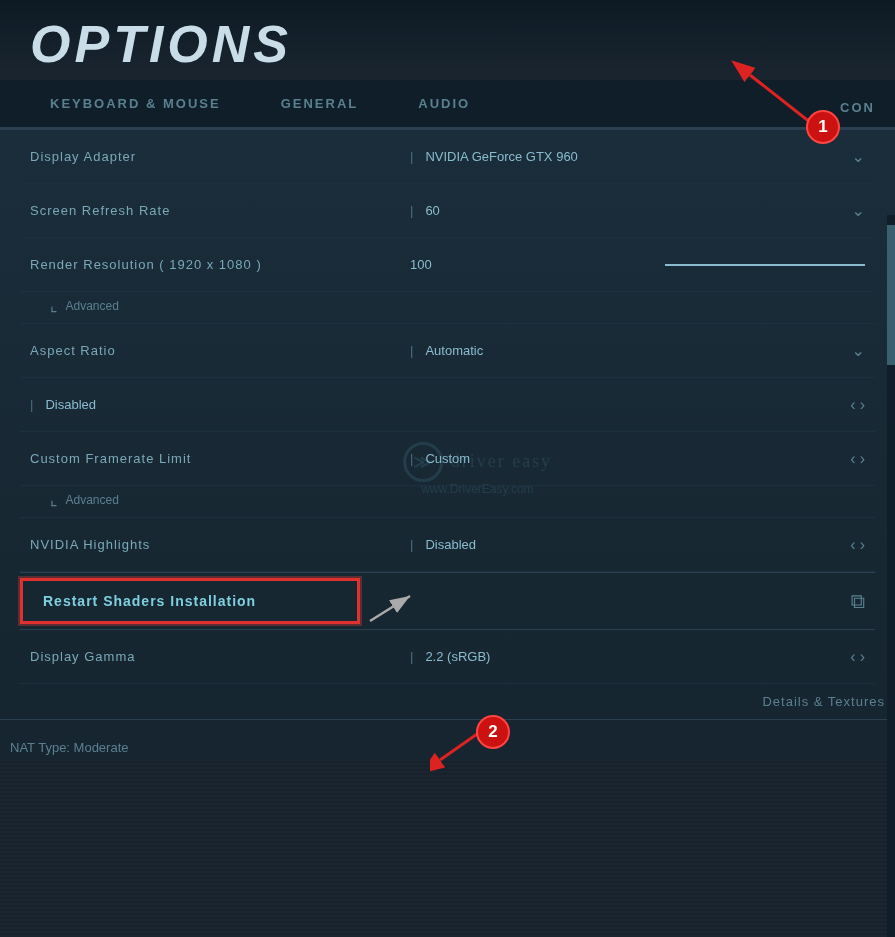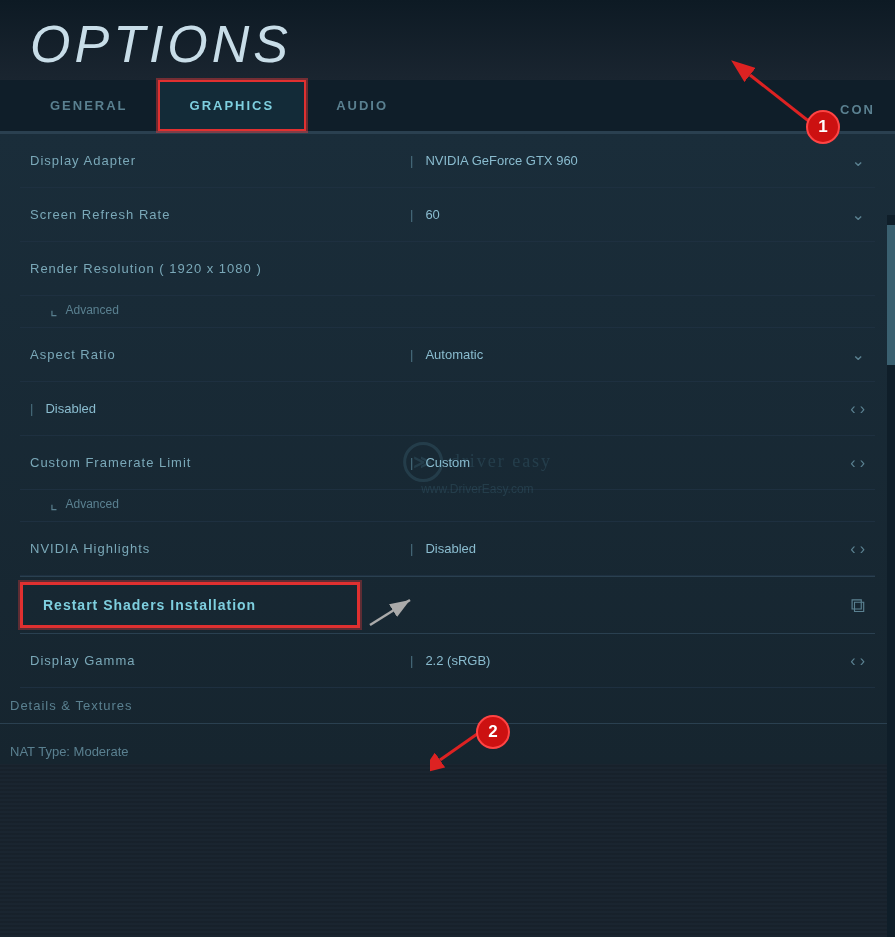--- a/index.html
+++ b/index.html
@@ -39,21 +39,21 @@
     }
 
     
     .header {
       padding: 18px 30px 10px 30px;
       background: linear-gradient(180deg, #0d1a24 0%, #1a2530 100%);
     }
 
     .page-title {
       font-size: 52px;
-      font-weight: 400;
+      font-weight: 700;
       color: #c8dde8;
       letter-spacing: 4px;
       text-transform: uppercase;
       font-style: italic;
       line-height: 1;
     }
 
     
     .nav-tabs {
       display: flex;
@@ -227,20 +227,21 @@
       color: #5a8090;
       font-size: 20px;
     }
 
     .details-textures {
       font-size: 13px;
       color: #5a8090;
       letter-spacing: 1px;
       padding: 10px 10px;
       border-bottom: 1px solid #2a4050;
+      text-align: right;
     }
 
     .nat-type {
       font-size: 13px;
       color: #5a8090;
       padding: 20px 10px 5px 10px;
     }
 
     
     .scrollbar {
@@ -316,24 +317,24 @@
 <body>
 
 <div class="page">
 
   <div class="header">
     <div class="page-title">OPTIONS</div>
   </div>
 
   <div class="nav-tabs">
     <div class="nav-tab">
+      <span>KEYBOARD &amp; MOUSE</span>
+    </div>
+    <div class="nav-tab">
       <span>GENERAL</span>
-    </div>
-    <div class="nav-tab active">
-      <span>GRAPHICS</span>
     </div>
     <div class="nav-tab">
       <span>AUDIO</span>
     </div>
     <div class="nav-tab-con">
       <span>CON</span>
     </div>
   </div>
 
   <div class="arrow-annotation-1">
@@ -368,20 +369,28 @@
           <div class="setting-value-text">
             <span class="separator">|</span>
             <span>60</span>
           </div>
           <span class="dropdown-arrow">⌄</span>
         </div>
       </div>
 
       <div class="setting-row">
         <div class="setting-label">Render Resolution ( 1920 x 1080 )</div>
+        <div class="setting-value">
+          <div class="setting-value-text">
+            <span>100</span>
+          </div>
+          <div class="slider-container">
+            <div class="slider-track"></div>
+          </div>
+        </div>
       </div>
 
       <div class="advanced-row">
         <span class="corner-bracket">⌞</span>
         <span class="advanced-label">Advanced</span>
       </div>
 
       <div class="setting-row">
         <div class="setting-label">Aspect Ratio</div>
         <div class="setting-value">

